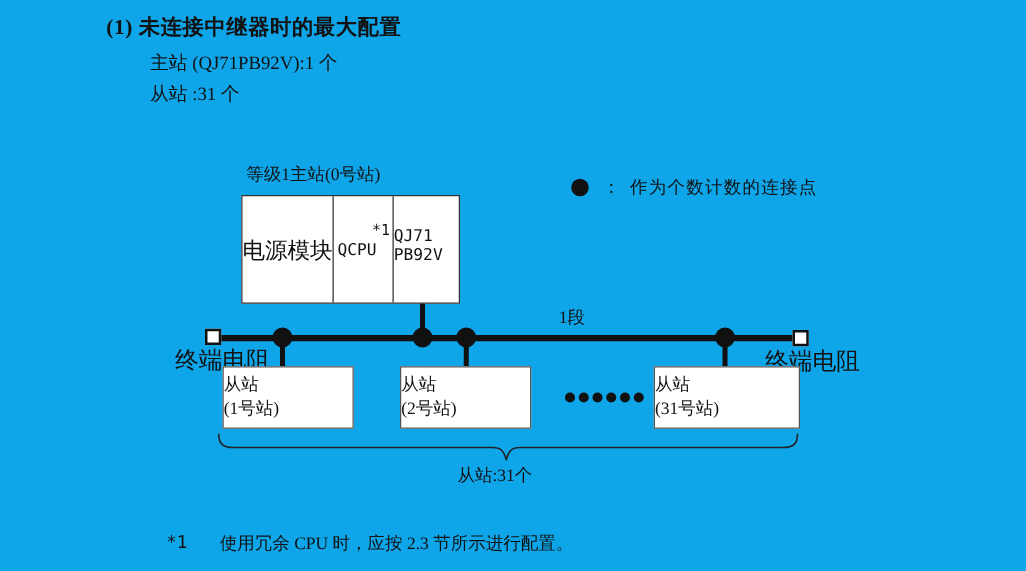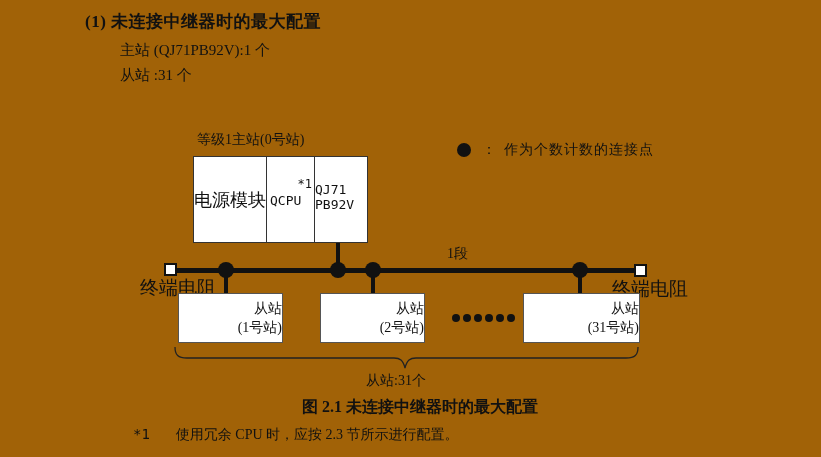--- a/index.html
+++ b/index.html
@@ -1,17 +1,17 @@
 <!DOCTYPE html>
 <html><head>
 <meta charset="utf-8">
 <style>
   html,body { margin:0; padding:0; background:#ffffff; }
   .page {
-    position:relative; width:821px; height:457px; background:#a16207;
+    position:relative; width:821px; height:457px; background:#0ea5e9;
     font-family:"Liberation Serif","DejaVu Serif",serif; color:#111;
     overflow:hidden;
   }
   .abs { position:absolute; }
   .mono { font-family:"DejaVu Sans Mono","Liberation Mono",monospace; }
 
   .doc-title { left:85px; top:10px; font-size:17px; font-weight:bold; letter-spacing:0.5px; }
   .sub-line1 { left:120px; top:41px; font-size:15px;text-align:right; }
   .sub-line2 { left:120px; top:66px; font-size:15px; }
 
@@ -48,21 +48,21 @@
 
   .terminator { width:13px; height:13px; border:2px solid #111; background:#fff; box-sizing:border-box; }
   .term-left { left:164px; top:263px; }
   .term-right { left:634px; top:264px; }
   .term-label { font-size:19px; }
   .term-label-left { left:140px; top:275px; }
   .term-label-right { left:612px; top:276px; }
 
   .slave-box {
     top:293px; height:50px; border:1px solid #555; box-sizing:border-box; background:#fff;
-    display:flex; flex-direction:column; align-items:flex-end; justify-content:center;
+    display:flex; flex-direction:column; align-items:flex-start; justify-content:center;
     font-size:14px; line-height:19px; text-align:center;
   }
   .slave-1 { left:178px; width:105px; }
   .slave-2 { left:320px; width:105px; }
   .slave-3 { left:523px; width:117px; }
 
   .ellipsis { left:452px; top:314px; display:flex; gap:3px; align-items:center; }
   .ellipsis span { width:8px; height:8px; border-radius:50%; background:#111; }
 
   .brace-svg { left:170px; top:344px; }
@@ -139,20 +139,19 @@
   <div class="abs slave-box slave-3">
     <span>从站</span>
     <span>(31号站)</span>
   </div>
 
   <svg class="abs brace-svg" width="475" height="30" viewBox="0 0 475 30">
     <path d="M5,3 C5,11 8,14 17,14 L224,14 C230,14 233,16 235,24 C237,16 240,14 246,14 L456,14 C465,14 468,11 468,3" fill="none" stroke="#222" stroke-width="1.3"></path>
   </svg>
   <div class="abs brace-label">从站:31个</div>
 
-  <div class="abs fig-caption">图 2.1 未连接中继器时的最大配置</div>
 
   <div class="abs footnote">
     <span class="footnote-marker mono">*1</span>
     <span class="footnote-text">使用冗余 CPU 时，应按 2.3 节所示进行配置。</span>
   </div>
 
 </div>
 
 </body></html>

